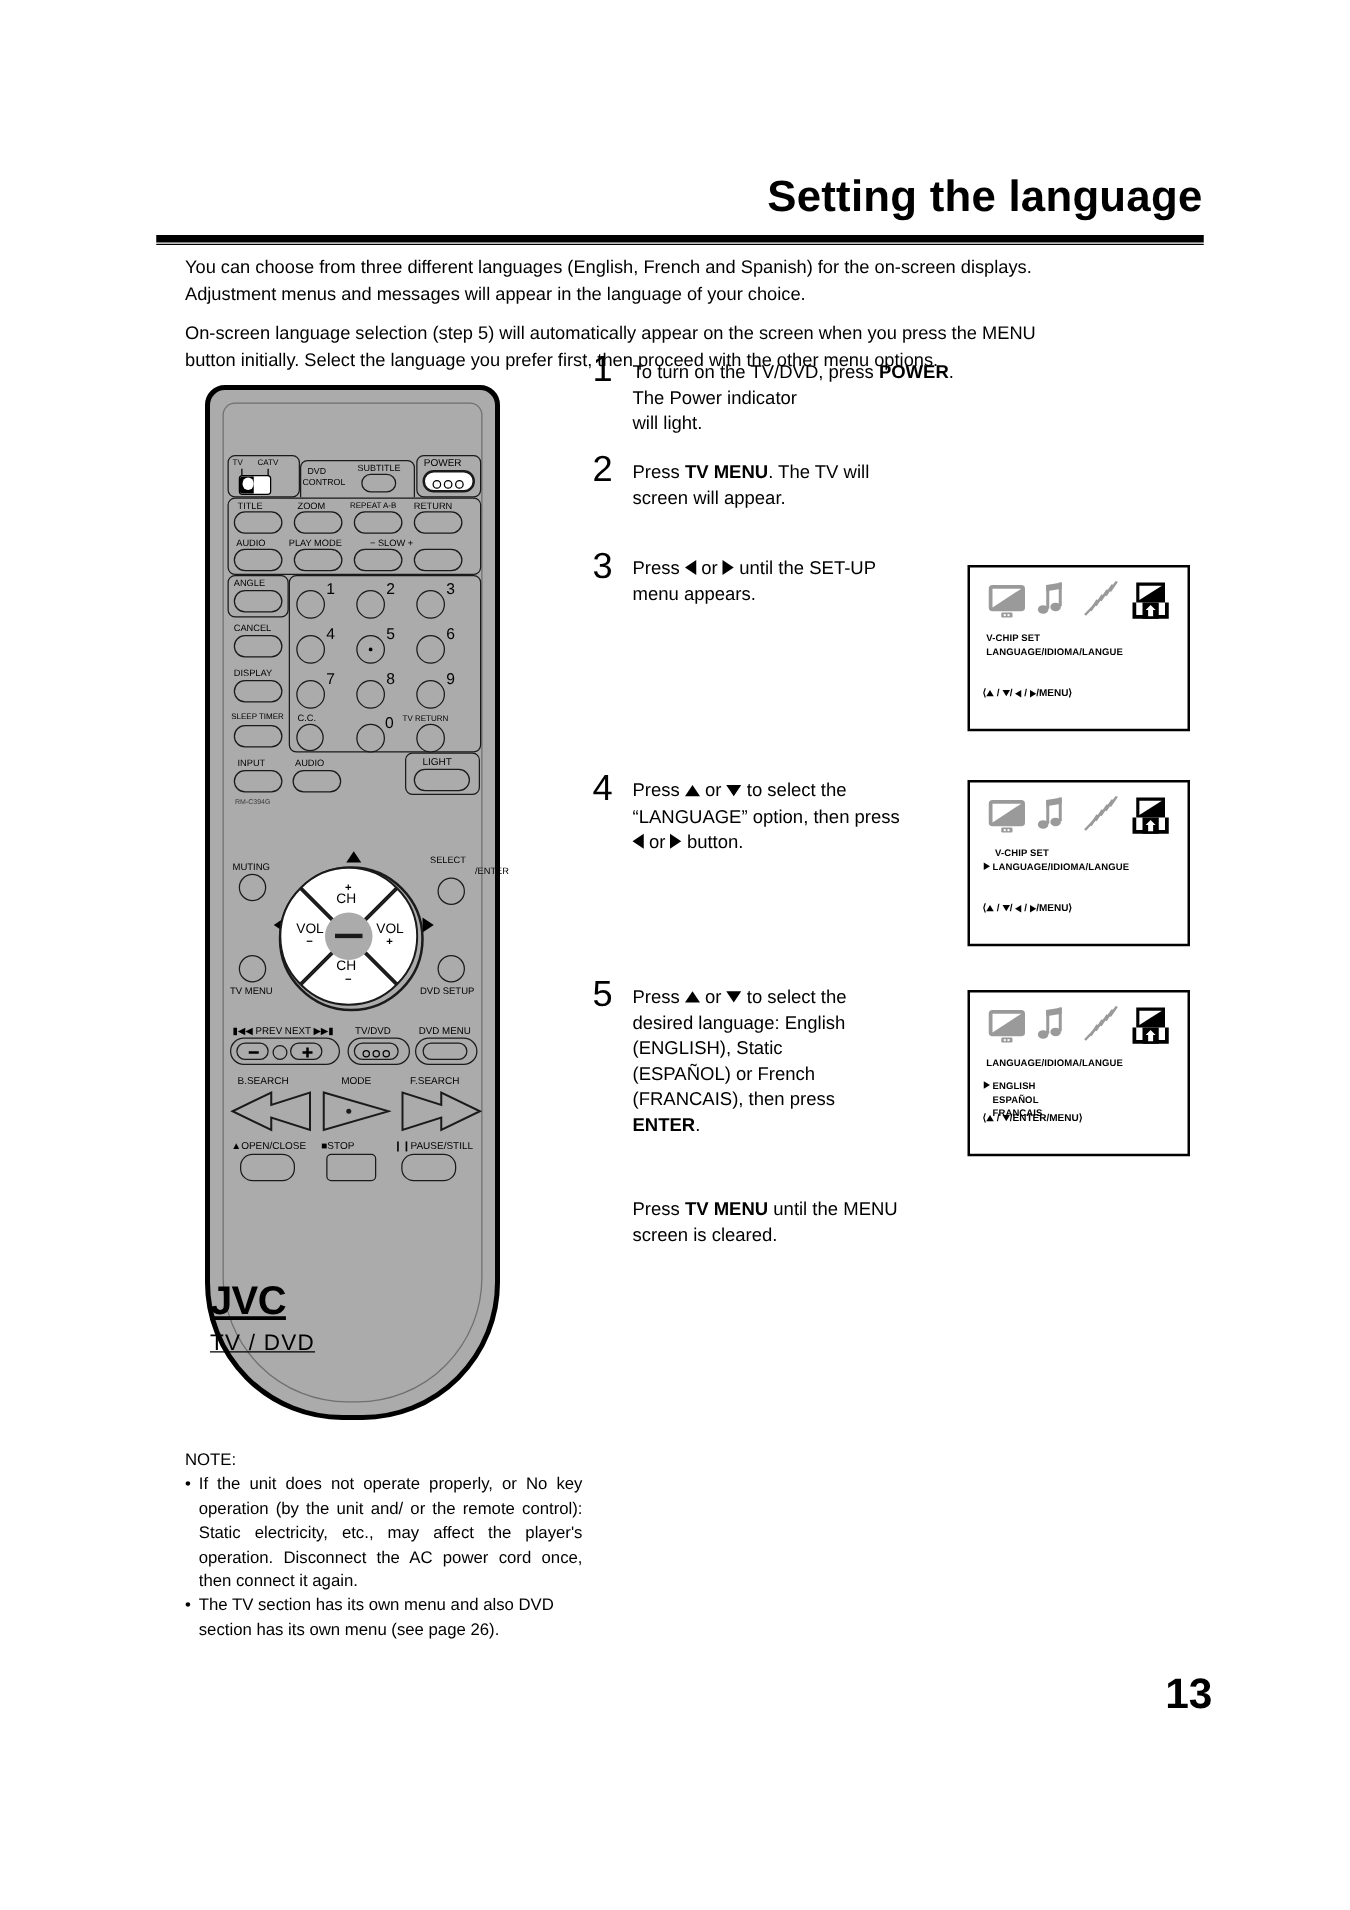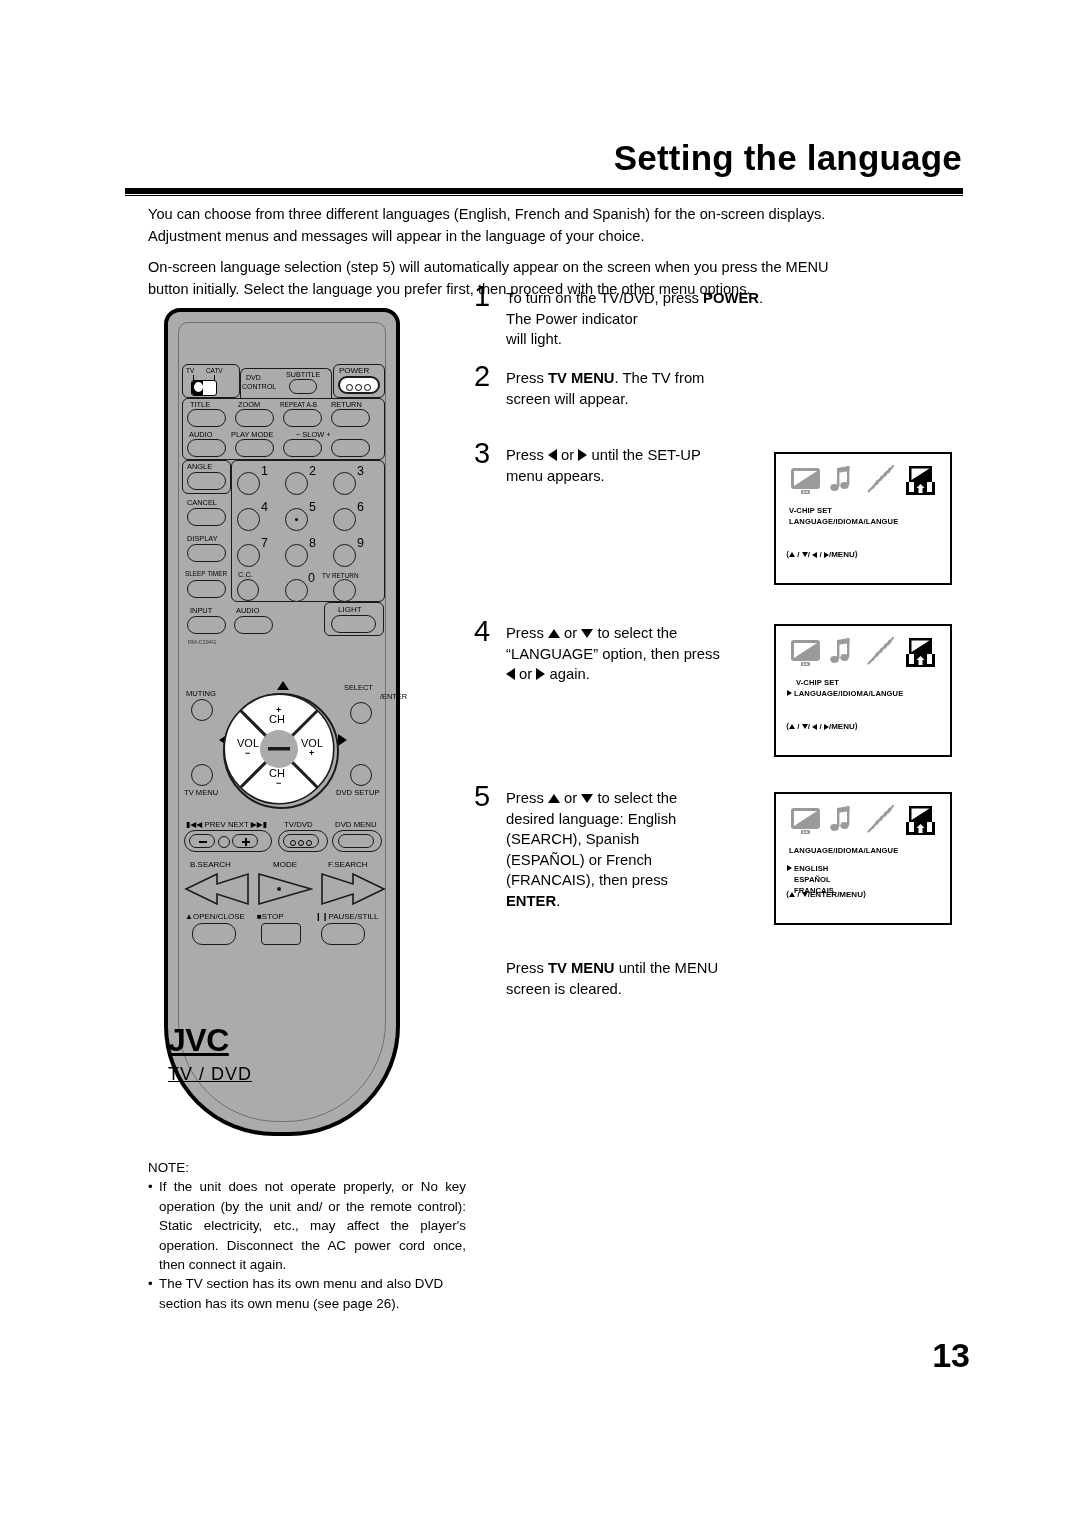--- a/index.html
+++ b/index.html
@@ -135,48 +135,48 @@
       <div class="num">1</div>
       <div class="body">
         <span>To turn on the TV/DVD, press </span><span class="b">POWER</span><span>. The Power indicator</span><br>
         <span>will light.</span>
       </div>
     </div>
 
     <div class="step s2">
       <div class="num">2</div>
       <div class="body">
-        <span>Press </span><span class="b">TV MENU</span><span>. The TV from</span><br>
+        <span>Press </span><span class="b">TV MENU</span><span>. The TV will</span><br>
         <span>screen will appear.</span>
       </div>
     </div>
 
     <div class="step s3">
       <div class="num">3</div>
       <div class="body">
         <span>Press </span><span class="arrow ar-l"></span><span> or </span><span class="arrow ar-r"></span><span> until the SET-UP</span><br>
         <span>menu appears.</span>
       </div>
     </div>
 
     <div class="step s4">
       <div class="num">4</div>
       <div class="body">
         <span>Press </span><span class="arrow ar-u"></span><span> or </span><span class="arrow ar-d"></span><span> to select the</span><br>
         <span>“LANGUAGE” option, then press</span><br>
-        <span class="arrow ar-l"></span><span> or </span><span class="arrow ar-r"></span><span> again.</span>
+        <span class="arrow ar-l"></span><span> or </span><span class="arrow ar-r"></span><span> button.</span>
       </div>
     </div>
 
     <div class="step s5">
       <div class="num">5</div>
       <div class="body">
         <span>Press </span><span class="arrow ar-u"></span><span> or </span><span class="arrow ar-d"></span><span> to select the</span><br>
         <span>desired language: English</span><br>
-        <span>(SEARCH), Spanish</span><br>
+        <span>(ENGLISH), Static</span><br>
         <span>(ESPAÑOL) or French</span><br>
         <span>(FRANCAIS), then press</span><br>
         <span class="b">ENTER</span><span>.</span>
       </div>
     </div>
 
     <div class="s6">
       <span>Press </span><span class="b">TV MENU</span><span> until the MENU</span><br>
       <span>screen is cleared.</span>
     </div>

